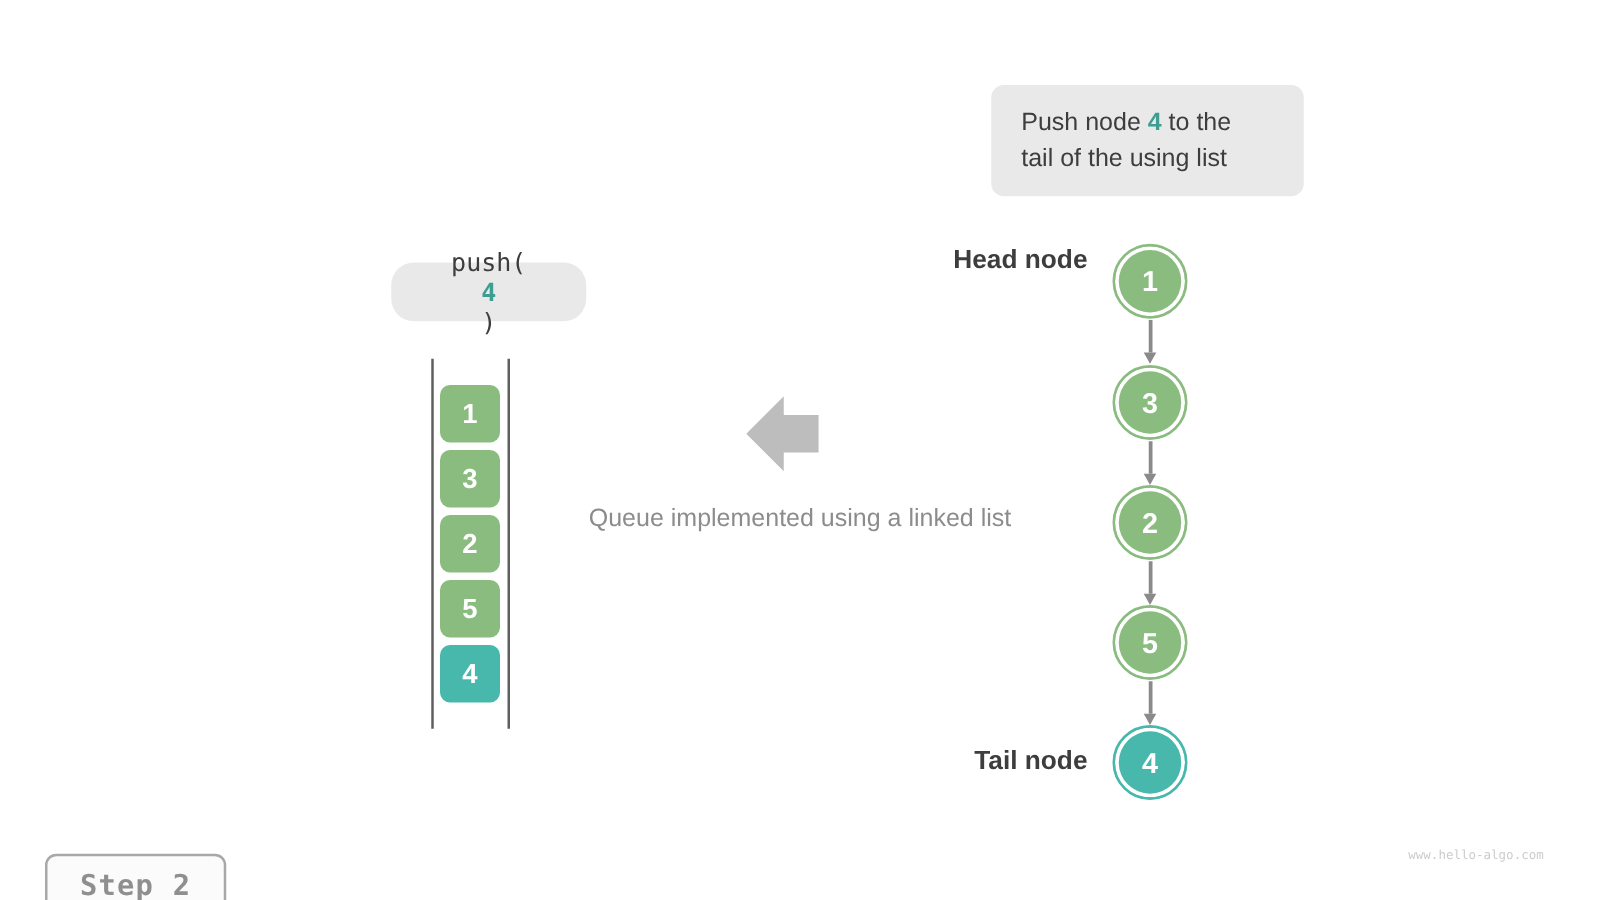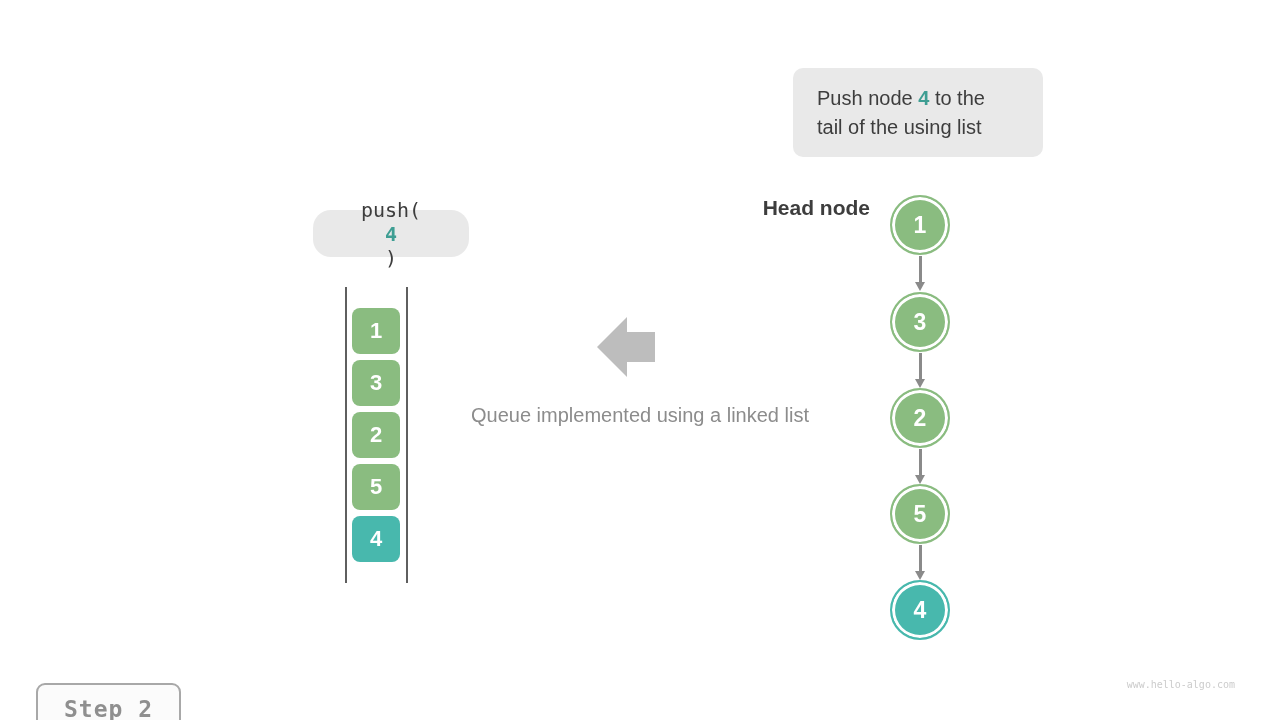--- a/index.html
+++ b/index.html
@@ -97,20 +97,21 @@
       <div class="stack-cell" style="top: 516px; background: rgb(72, 184, 173);">4</div>
     </div>
 
   <svg class="block-arrow" width="58" height="60" viewBox="0 0 58 60">
     <polygon points="0,30 30,0 30,15 58,15 58,45 30,45 30,60"></polygon>
   </svg>
 
   <div class="caption">Queue implemented using a linked list</div>
 
   <div class="side-label head-label">Head node</div>
+  <div class="side-label tail-label">Tail node</div>
 
   <div>
       <div class="ll-node" style="top: 195px; background: rgb(138, 188, 128); border-color: rgb(138, 188, 128);">1</div>
       <div class="ll-conn" style="top: 256px;">
         <div class="ll-line"></div>
         <div class="ll-head"></div>
       </div>
       <div class="ll-node" style="top: 292px; background: rgb(138, 188, 128); border-color: rgb(138, 188, 128);">3</div>
       <div class="ll-conn" style="top: 353px;">
         <div class="ll-line"></div>

